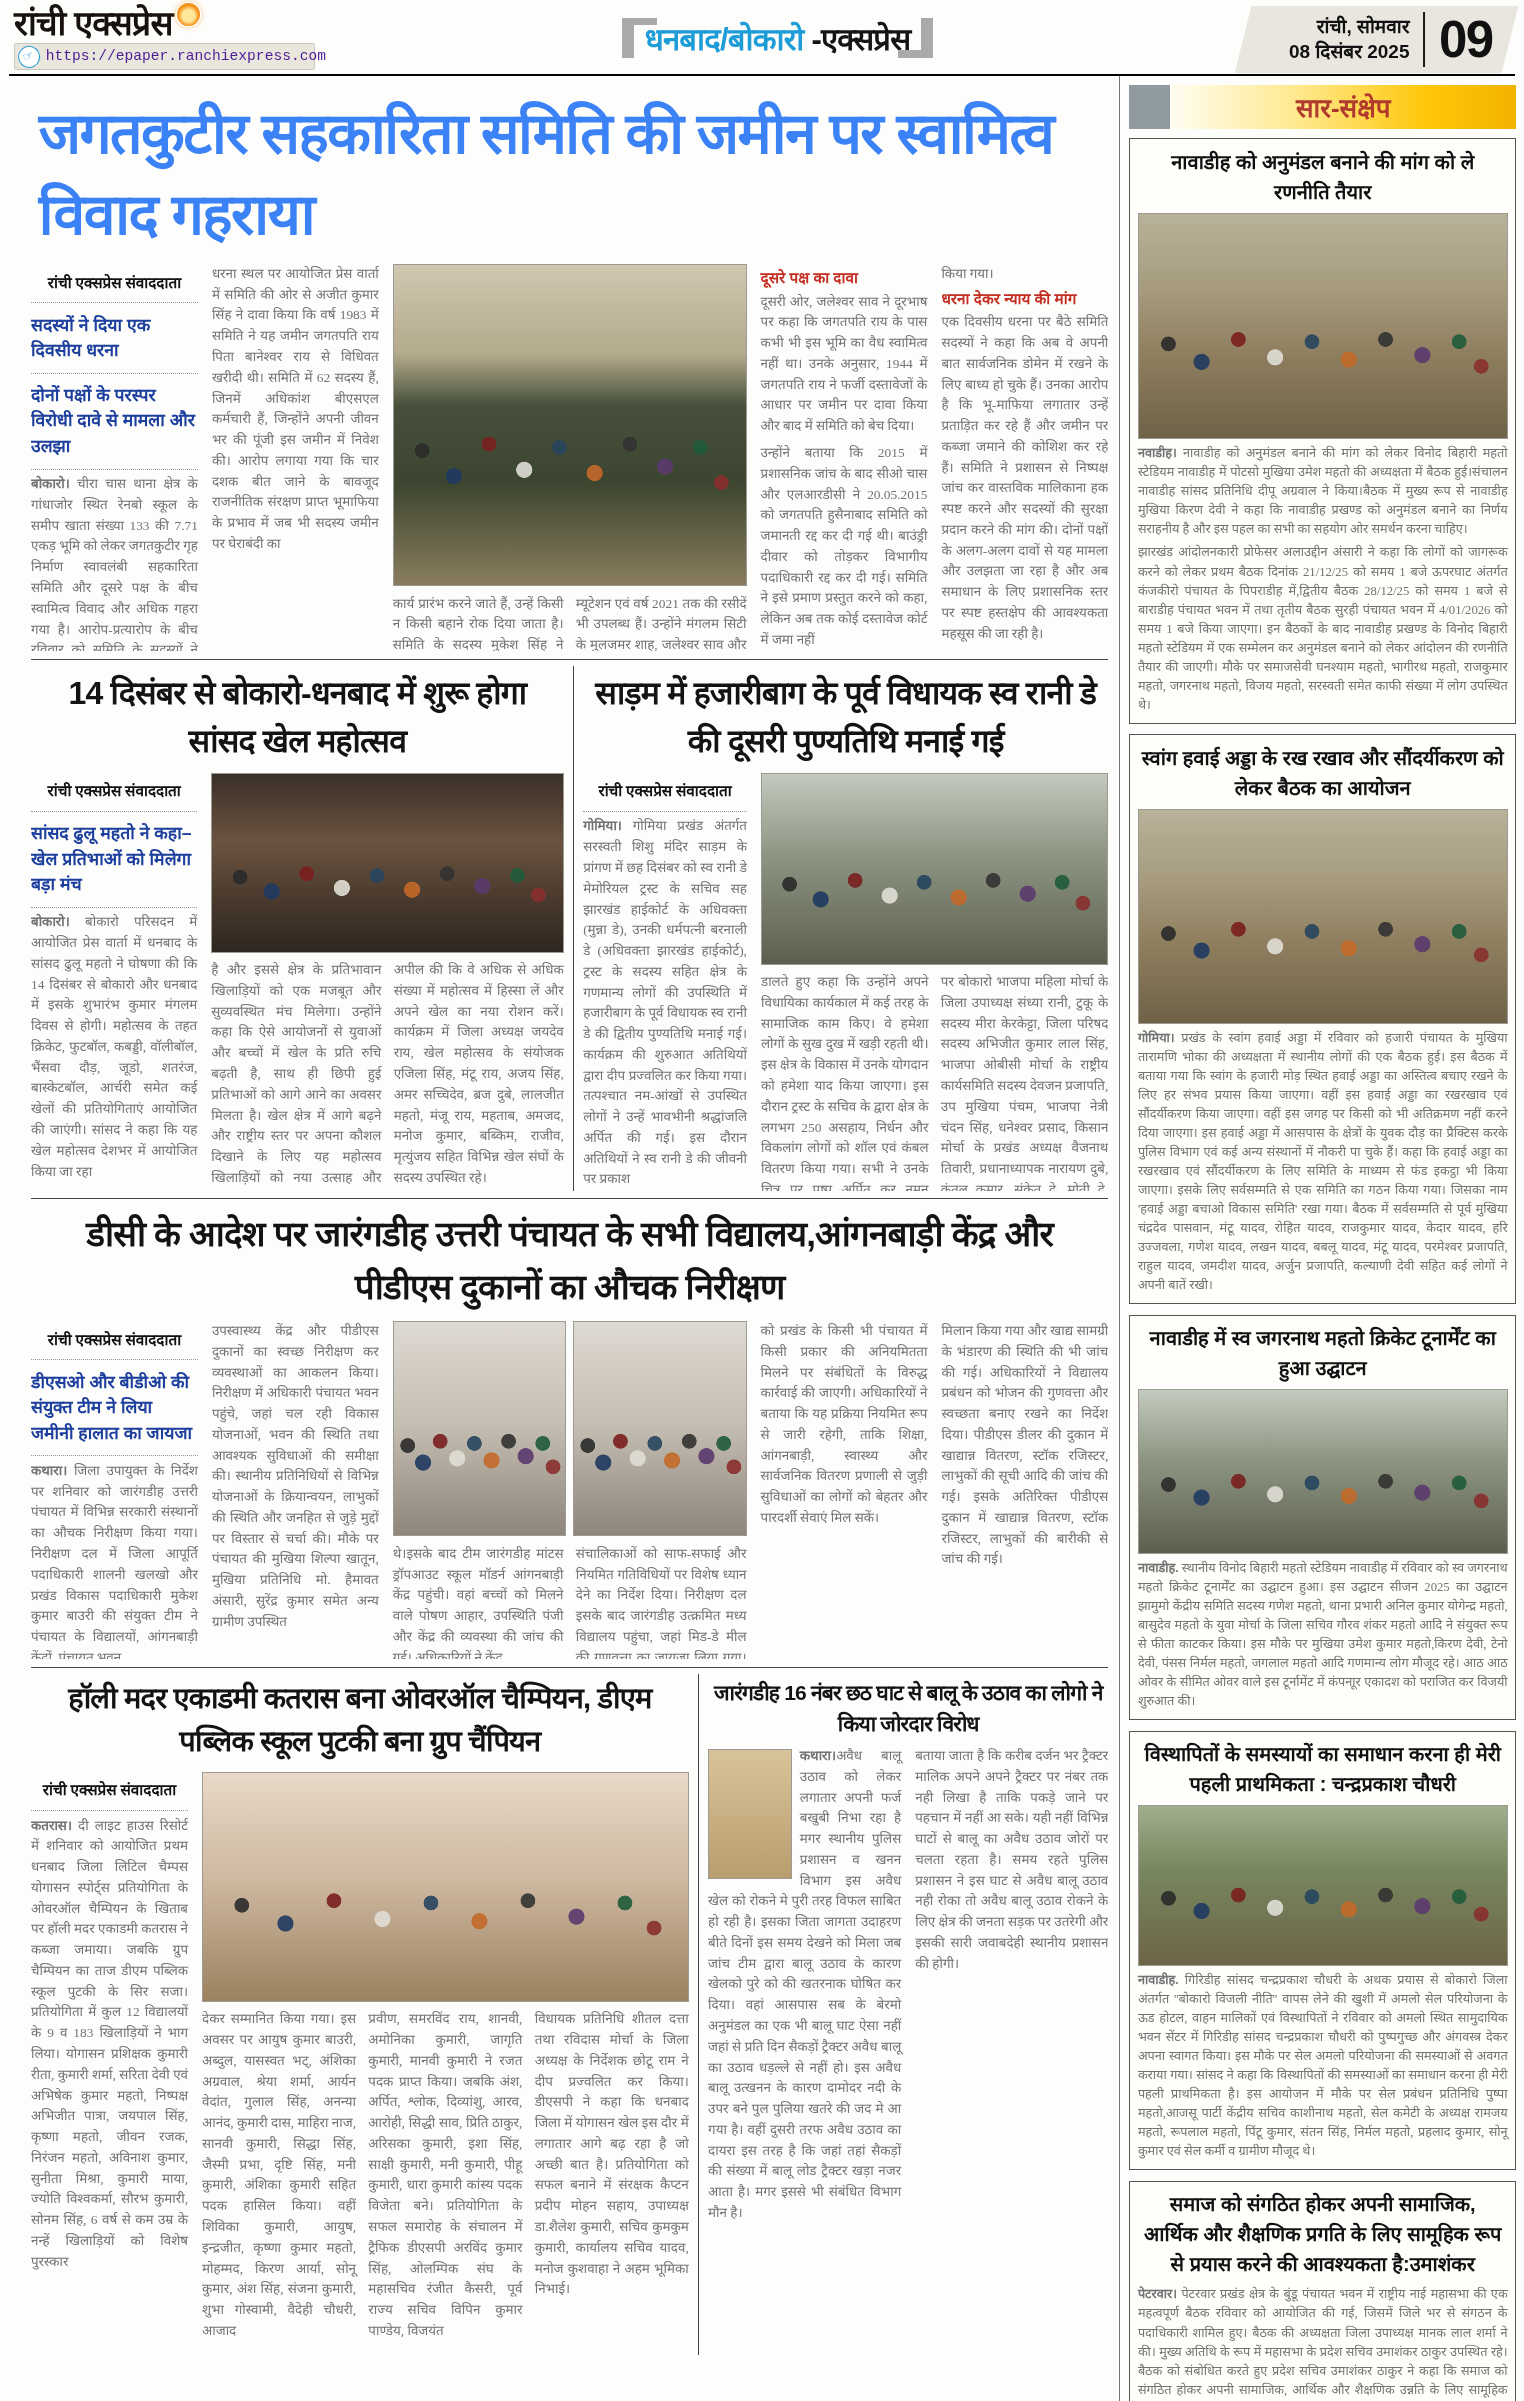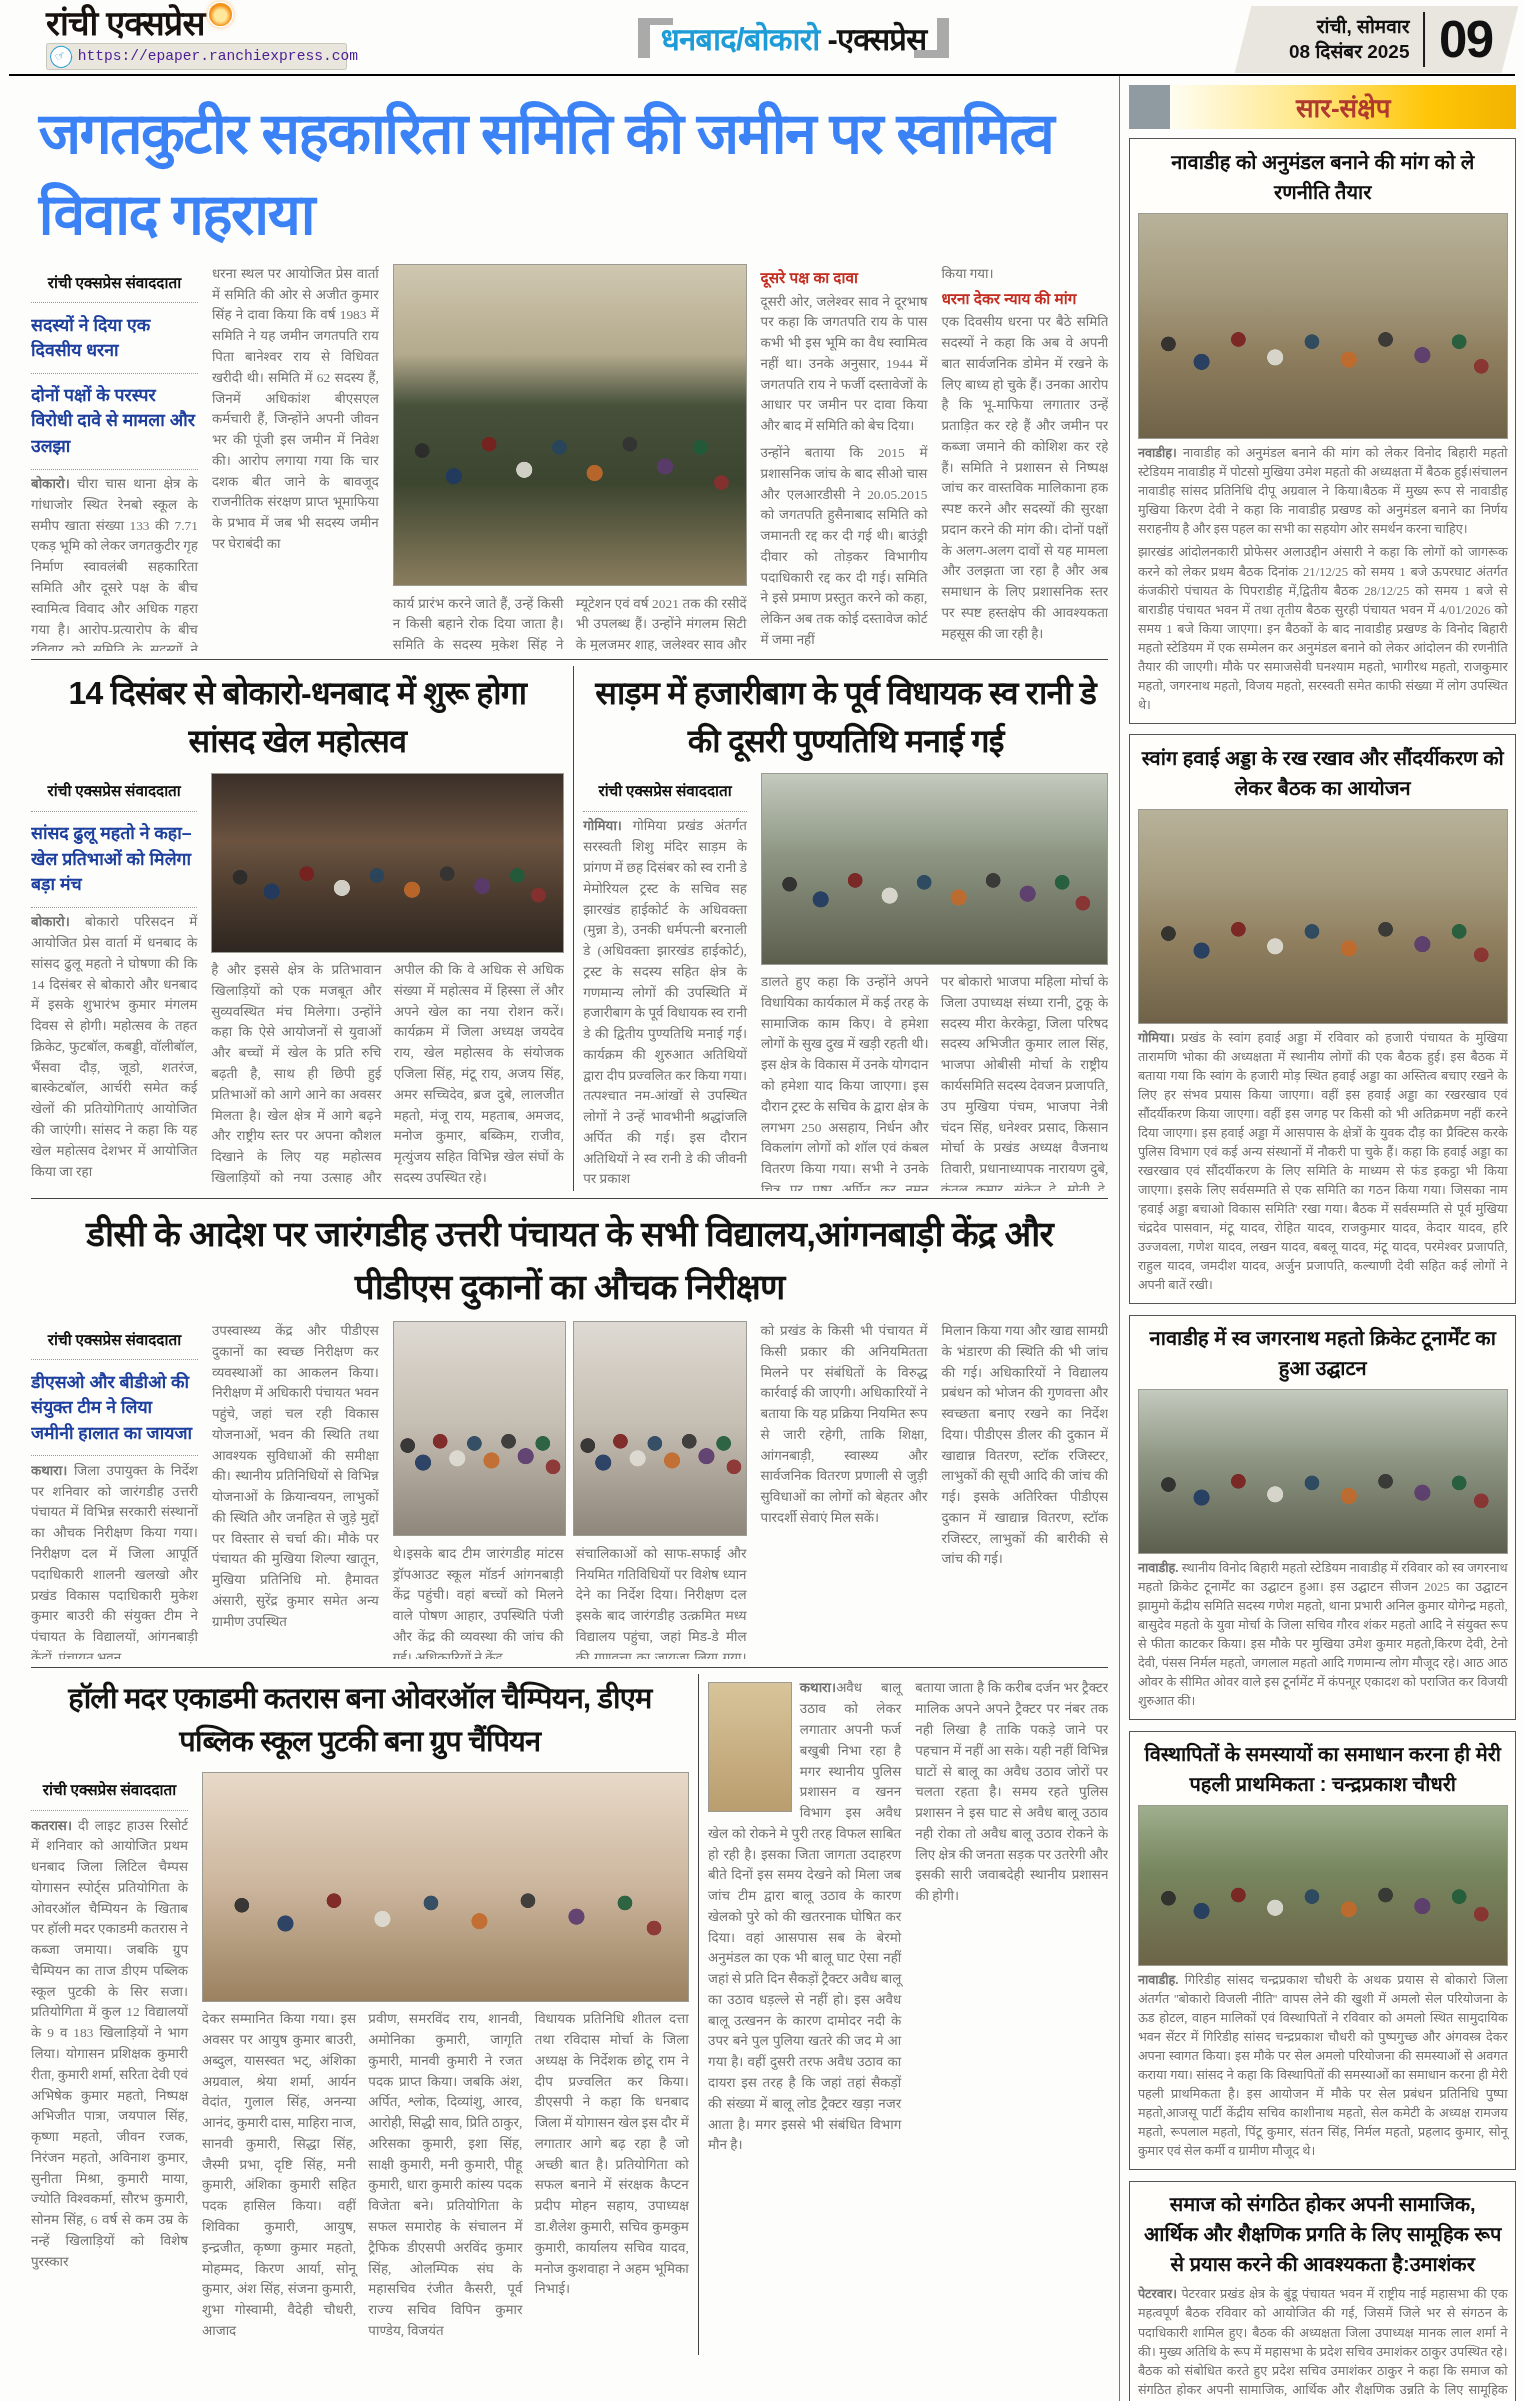--- a/index.html
+++ b/index.html
@@ -4,21 +4,21 @@
 <style>
   * { box-sizing: border-box; margin: 0; padding: 0; }
   html,body { background:#888; }
   .page {
     width:1524px; height:2401px; background:#fdfdfb; margin:0 auto;
     position:relative; overflow:hidden;
     font-family:"Liberation Serif", serif; color:#111;
   }
   
   .masthead { display:flex; align-items:flex-start; padding:6.1px 14px 0 14px; height:74px; }
-  .mast-left { width:430px;margin-left:32px; }
+  .mast-left { width:430px; }
   .logo-row { display:flex; align-items:flex-start; gap:4.6px; }
   .logo-text { font-family:"Liberation Sans", sans-serif; font-weight:900; font-size:34px; line-height:1.0; letter-spacing:-0.8px; color:#18120e; }
   .sun { width:23px; height:23px; border-radius:50%; margin-top:-3.1px;
          background:radial-gradient(circle at 50% 55%, #ffe89a 0 35%, #f7941d 60%, #e97c11 100%);
          box-shadow:0 0 0 1.5px #fff, 0 0 4.6px 1.5px rgba(247,148,29,.55); }
   .urlbar { display:flex; align-items:center; gap:6.1px; background:#e9e6dd; border:0.8px solid #c9c6bc;
             border-radius:2.3px; padding:1.5px 12.3px 1.5px 3.1px; width:301px; margin-top:3.1px; }
   .handicon { width:21.5px; height:21.5px; border-radius:50%; background:#fff; color:#2d9fd8;
               border:1.5px solid #2d9fd8; display:flex; align-items:center; justify-content:center;
               font-size:12.3px; transform:rotate(-25deg); flex:0 0 auto; }
@@ -280,20 +280,21 @@
                     <p class="body">प्रवीण, समरविंद राय, शानवी, अमोनिका कुमारी, जागृति कुमारी, मानवी कुमारी ने रजत पदक प्राप्त किया। जबकि अंश, अर्पित, श्लोक, दिव्यांशु, आरव, आरोही, सिद्धी साव, प्रिति ठाकुर, अरिसका कुमारी, इशा सिंह, साक्षी कुमारी, मनी कुमारी, पीहू कुमारी, धारा कुमारी कांस्य पदक विजेता बने। प्रतियोगिता के सफल समारोह के संचालन में ट्रैफिक डीएसपी अरविंद कुमार सिंह, ओलम्पिक संघ के महासचिव रंजीत कैसरी, पूर्व राज्य सचिव विपिन कुमार पाण्डेय, विजयंत</p>
                   </div>
                 <div class="col">
                     <p class="body">विधायक प्रतिनिधि शीतल दत्ता तथा रविदास मोर्चा के जिला अध्यक्ष के निर्देशक छोटू राम ने दीप प्रज्वलित कर किया। डीएसपी ने कहा कि धनबाद जिला में योगासन खेल इस दौर में लगातार आगे बढ़ रहा है जो अच्छी बात है। प्रतियोगिता को सफल बनाने में संरक्षक कैप्टन प्रदीप मोहन सहाय, उपाध्यक्ष डा.शैलेश कुमारी, सचिव कुमकुम कुमारी, कार्यालय सचिव यादव, मनोज कुशवाहा ने अहम भूमिका निभाई।</p>
                   </div>
               </div>
             </div>
           </div>
         </div>
         <div style="flex:1; padding-left:9.2px;">
+          <div class="h2" style="font-size:21px; line-height:1.5; padding-bottom:1.5px;">जारंगडीह 16 नंबर छठ घाट से बालू के उठाव का लोगो ने किया जोरदार विरोध</div>
           <div class="cols" style="height:491px; margin-top:4.6px;">
             <div class="col">
               <div class="photo ph-sand smallphoto"></div>
               <p class="body"><b class="lede">कथारा।</b><span>अवैध बालू उठाव को लेकर लगातार अपनी फर्ज बखुबी निभा रहा है मगर स्थानीय पुलिस प्रशासन व खनन विभाग इस अवैध खेल को रोकने मे पुरी तरह विफल साबित हो रही है। इसका जिता जागता उदाहरण बीते दिनों इस समय देखने को मिला जब जांच टीम द्वारा बालू उठाव के कारण खेलको पुरे को की खतरनाक घोषित कर दिया। वहां आसपास सब के बेरमो अनुमंडल का एक भी बालू घाट ऐसा नहीं जहां से प्रति दिन सैकड़ों ट्रैक्टर अवैध बालू का उठाव धड़ल्ले से नहीं हो। इस अवैध बालू उत्खनन के कारण दामोदर नदी के उपर बने पुल पुलिया खतरे की जद मे आ गया है। वहीं दुसरी तरफ अवैध उठाव का दायरा इस तरह है कि जहां तहां सैकड़ों की संख्या में बालू लोड ट्रैक्टर खड़ा नजर आता है। मगर इससे भी संबंधित विभाग मौन है।</span></p>
             </div>
             <div class="col">
               <p class="body">बताया जाता है कि करीब दर्जन भर ट्रैक्टर मालिक अपने अपने ट्रैक्टर पर नंबर तक नही लिखा है ताकि पकड़े जाने पर पहचान में नहीं आ सके। यही नहीं विभिन्न घाटों से बालू का अवैध उठाव जोरों पर चलता रहता है। समय रहते पुलिस प्रशासन ने इस घाट से अवैध बालू उठाव नही रोका तो अवैध बालू उठाव रोकने के लिए क्षेत्र की जनता सड़क पर उतरेगी और इसकी सारी जवाबदेही स्थानीय प्रशासन की होगी।</p>
             </div>
           </div>
         </div>

